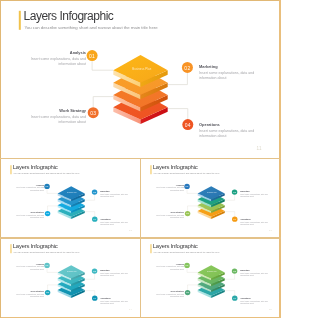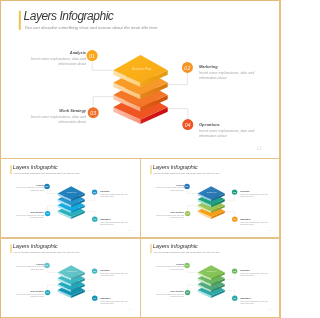--- a/index.html
+++ b/index.html
@@ -1,19 +1,19 @@
 <!DOCTYPE html>
 <html><head>
 <meta charset="utf-8">
 <style>
   html,body{margin:0;padding:0;background:#fff;}
   body{width:281px;height:318px;overflow:hidden;
        font-family:"Liberation Sans",sans-serif;
        -webkit-font-smoothing:antialiased;}
-  #sheet{position:relative;width:310px;height:318px;background:#fff;overflow:hidden;font-style:italic;}
+  #sheet{position:relative;width:310px;height:318px;background:#fff;overflow:hidden;}
   .ln{position:absolute;background:#e1b875;}
   .slide{position:absolute;background:#fff;overflow:hidden;}
   .inner{position:absolute;left:0;top:0;width:281px;height:159px;transform-origin:0 0;}
   .accent{position:absolute;left:19.2px;top:10.6px;width:1.5px;height:19.5px;background:#f1c24c;}
   .title{position:absolute;left:23.6px;top:9.8px;font-size:12px;letter-spacing:-0.5px;
          color:#3c3c3e;white-space:nowrap;line-height:12px;}
   .sub{position:absolute;left:24.5px;top:25.3px;font-size:4.25px;color:#8e8e90;white-space:nowrap;line-height:5px;}
   .pgnum{position:absolute;left:256.5px;top:145.8px;font-size:4.6px;color:#ddd9cb;letter-spacing:0.4px;}
   .lab{position:absolute;}
   .lab .t{font-size:3.95px;font-weight:bold;color:#53535a;white-space:nowrap;line-height:4.4px;}

